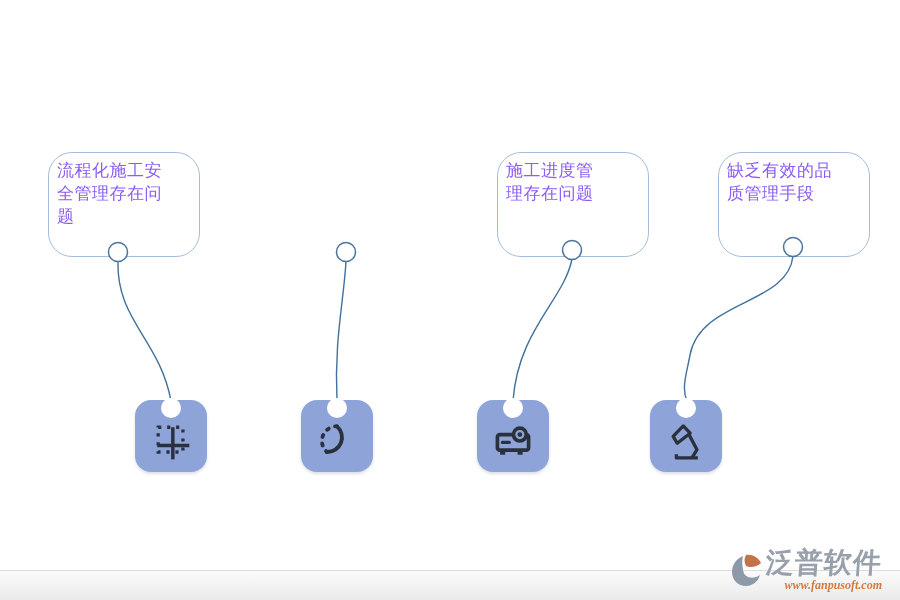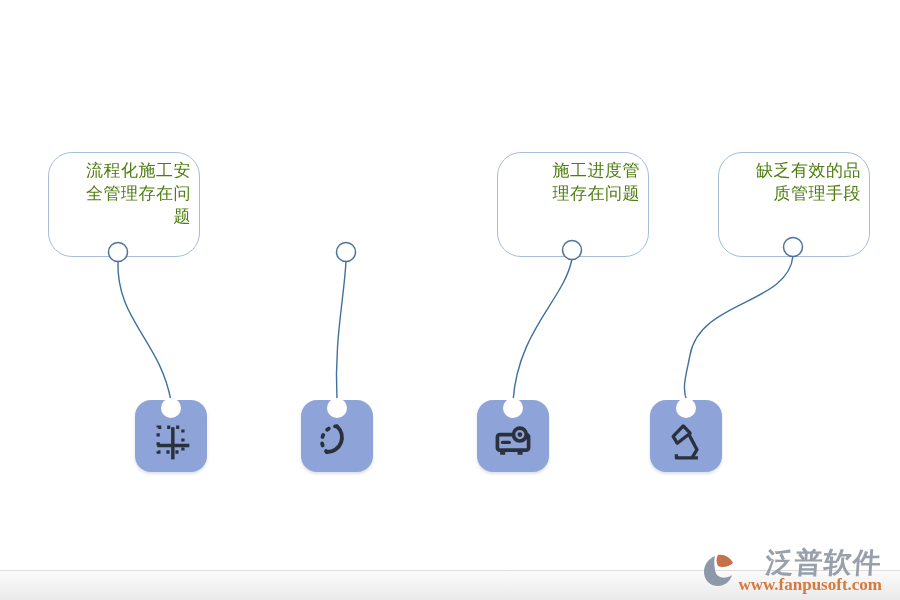--- a/index.html
+++ b/index.html
@@ -1,21 +1,21 @@
 <!DOCTYPE html>
 <html style="--background: #ffffff; --box-border: #a6bdda; --connector: #41719c; --anchor-ring: #4d759c; --tile: #8ea4d9; --glyph: #2b313c; --brand-text: #98a0ac; --brand-orange: #c4724a; --url-text: #d5793c; --footer-top: #fbfbfb; --footer-bottom: #e9e9ea;"><head>
 <meta charset="utf-8">
 <style>
   html,body{margin:0;padding:0;background:#fff;}
   .stage{position:relative;width:900px;height:600px;background:var(--background,#fff);overflow:hidden;
          font-family:"Liberation Sans","DejaVu Sans",sans-serif;}
   
   .callout{position:absolute;top:152px;width:152px;height:105px;background:#fff;
            border:1.4px solid var(--box-border,#a6bdda);border-radius:24px;box-sizing:border-box;z-index:1;}
-  .callout-text{white-space:pre-line;text-align:right;font-size:17px;line-height:23px;color:#4d7c0f;
+  .callout-text{white-space:pre-line;text-align:left;font-size:17px;line-height:23px;color:#8b5cf6;
                 padding:6px 8px 0 8px;letter-spacing:0.5px;}
   
   .overlay{position:absolute;left:0;top:0;z-index:2;pointer-events:none;}
   .overlay path{fill:none;stroke:var(--connector,#41719c);stroke-width:1.4;}
   .overlay circle{fill:#fff;stroke:var(--anchor-ring,#4d759c);stroke-width:1.5;}
   
   .tile{position:absolute;top:400px;width:72px;height:72px;border-radius:16px;
         background:var(--tile,#8ea4d9);z-index:3;box-shadow:0 2px 3px rgba(120,130,150,0.25);}
   .hole{position:absolute;top:-2px;left:50%;transform:translateX(-50%);width:20px;height:20px;
         border-radius:50%;background:#fff;}
@@ -24,22 +24,22 @@
   .glyph .fl{fill:var(--glyph,#2b313c);stroke:none;}
   
   .footer-band{position:absolute;left:0;top:570px;width:900px;height:30px;
                background:linear-gradient(180deg,var(--footer-top,#fbfbfb),var(--footer-bottom,#e9e9ea));
                border-top:1px solid #dcdcdc;z-index:4;}
   .logo{position:absolute;right:18px;top:548px;z-index:5;display:flex;align-items:flex-start;}
   .logo-mark{margin-top:4px;margin-right:2px;}
   .logo-texts{text-align:right;}
   .brand-name{font-size:28px;font-weight:bold;color:var(--brand-text,#98a0ac);line-height:30px;
               letter-spacing:1px;transform:skewX(-4deg);}
-  .brand-url{font-family:"Liberation Serif","DejaVu Serif",serif;font-weight:bold;font-size:17px;
-             color:var(--url-text,#d5793c);line-height:14px;}
+  .brand-url{font-family:"Liberation Serif","DejaVu Serif",serif;font-weight:bold;font-size:12px;
+             color:var(--url-text,#d5793c);line-height:14px;font-style:italic;}
 </style>
 </head>
 <body>
 
 <div class="stage">
 
   <div class="callout" style="left:48px">
     <div class="callout-text">流程化施工安
 全管理存在问
 题</div>

